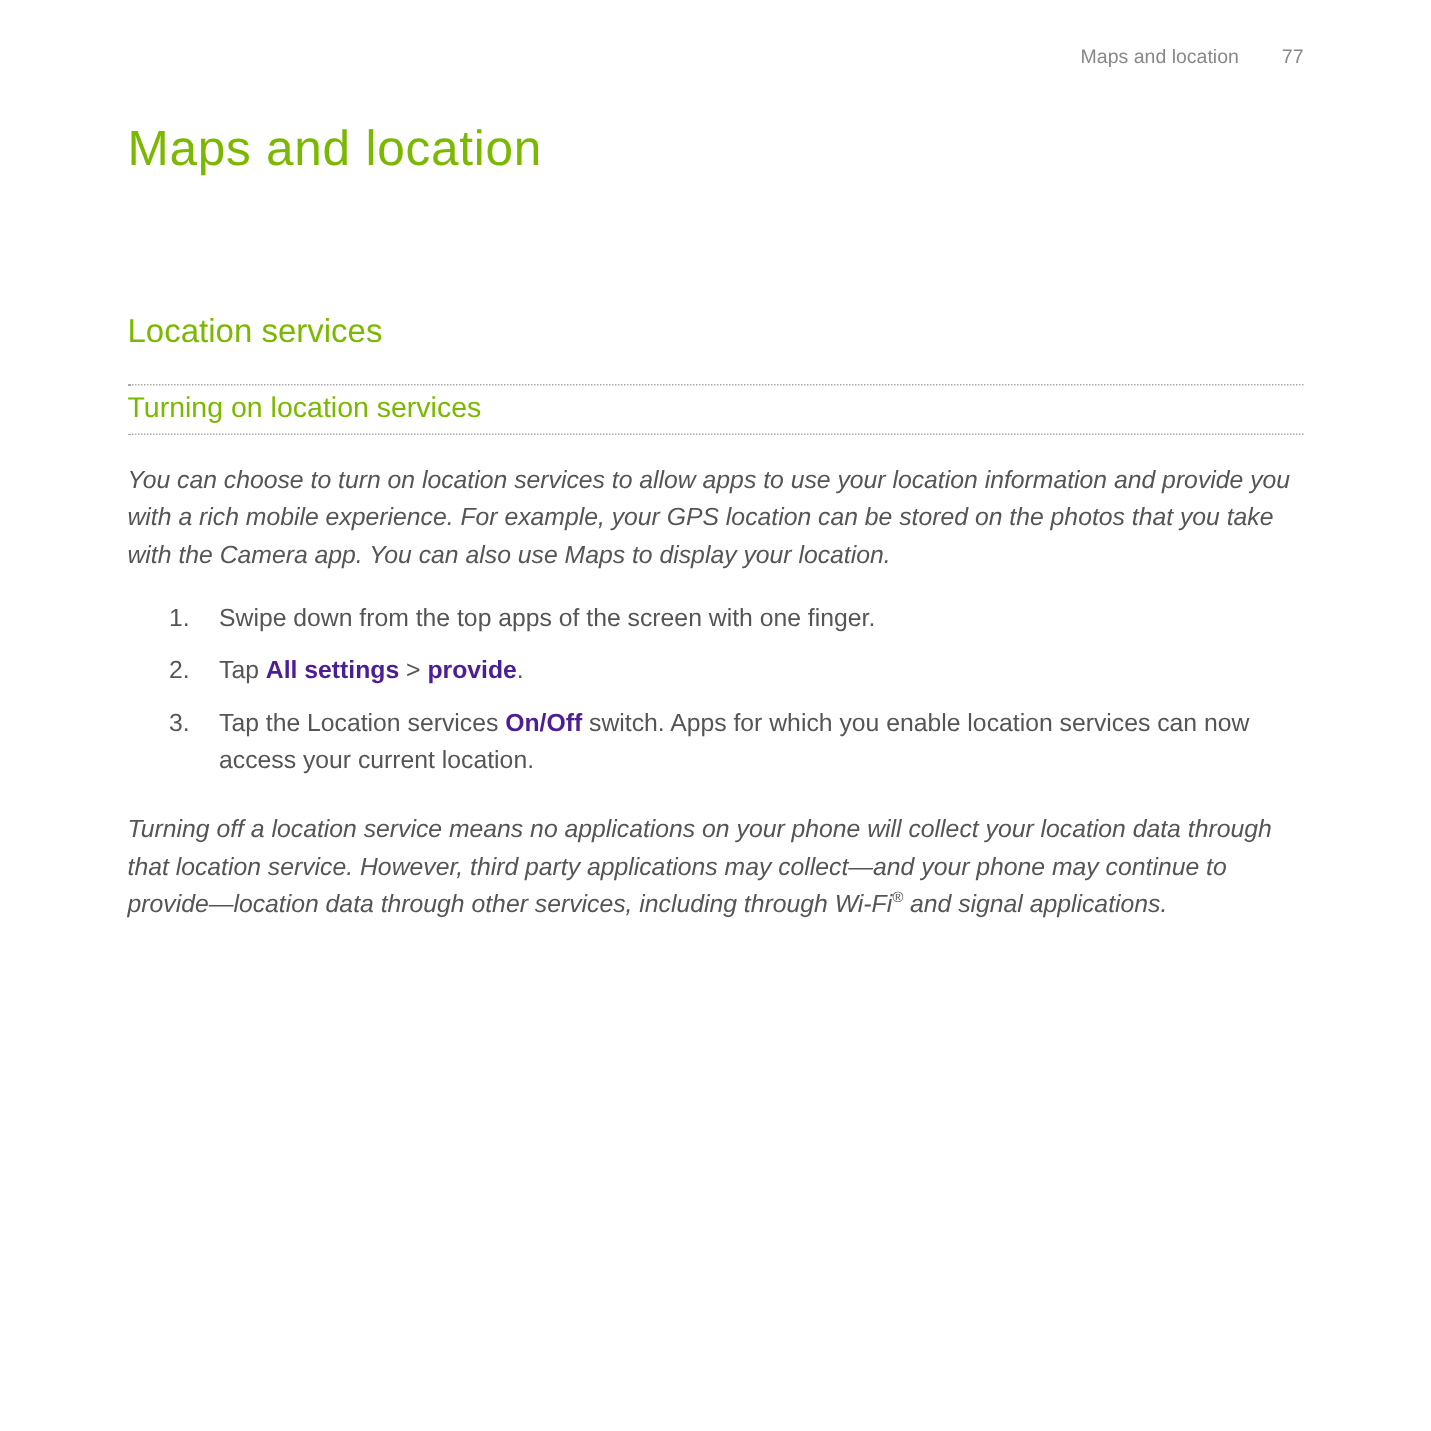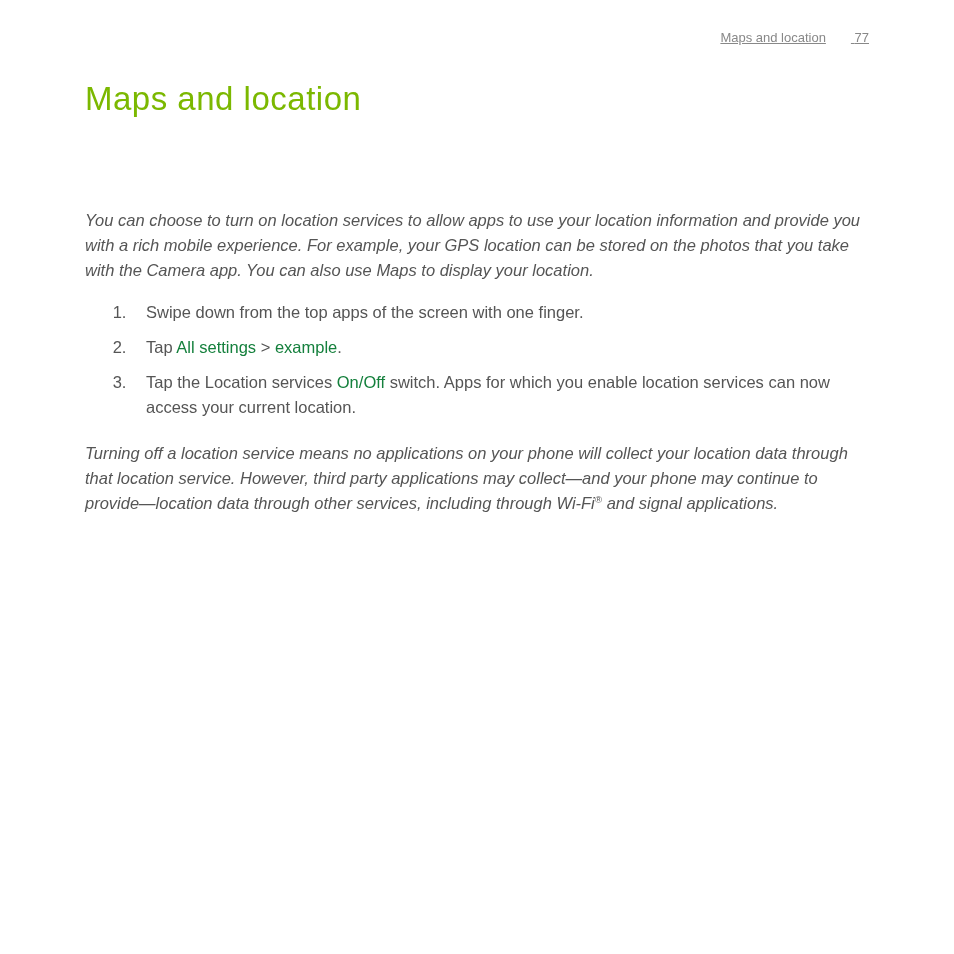--- a/index.html
+++ b/index.html
@@ -13,21 +13,20 @@
   box-sizing: border-box;
 }
 .page {
   padding: 30px 85px 50px 85px;
 }
 .header {
   text-align: right;
   font-size: 13px;
   color: #888;
   margin-bottom: 35px;
-  text-decoration: underline;
 }
 .header .section-name {
   margin-right: 25px;
 }
 h1 {
   font-weight: 300;
   color: #7bb800;
   font-size: 33px;
   margin: 0 0 90px 0;
   letter-spacing: 0.5px;
@@ -62,42 +61,44 @@
   font-size: 16.5px;
   line-height: 1.5;
   color: #555;
   padding-left: 15px;
   margin-bottom: 10px;
 }
 ol li::marker {
   color: #555;
 }
 .bold {
-  color: #15803d;
-  font-weight: 400;
+  color: #4c1d95;
+  font-weight: 700;
 }
 sup {
   font-size: 0.6em;
 }
 </style>
 </head>
 <body>
 
 <div class="page">
   <div class="header">
     <span class="section-name">Maps and location</span>
     <span>77</span>
   </div>
 
   <h1>Maps and location</h1>
 
+  <h2>Location services</h2>
 
+  <h3>Turning on location services</h3>
 
   <p>You can choose to turn on location services to allow apps to use your location information and provide you with a rich mobile experience. For example, your GPS location can be stored on the photos that you take with the Camera app. You can also use Maps to display your location.</p>
 
   <ol>
     <li>Swipe down from the top apps of the screen with one finger.</li>
-    <li><span>Tap </span><span class="bold">All settings</span><span> &gt; </span><span class="bold">example</span><span>.</span></li>
+    <li><span>Tap </span><span class="bold">All settings</span><span> &gt; </span><span class="bold">provide</span><span>.</span></li>
     <li><span>Tap the Location services </span><span class="bold">On/Off</span><span> switch. Apps for which you enable location services can now access your current location.</span></li>
   </ol>
 
   <p><span>Turning off a location service means no applications on your phone will collect your location data through that location service. However, third party applications may collect—and your phone may continue to provide—location data through other services, including through Wi-Fi</span><sup>®</sup><span> and signal applications.</span></p>
 </div>
 
 </body></html>

